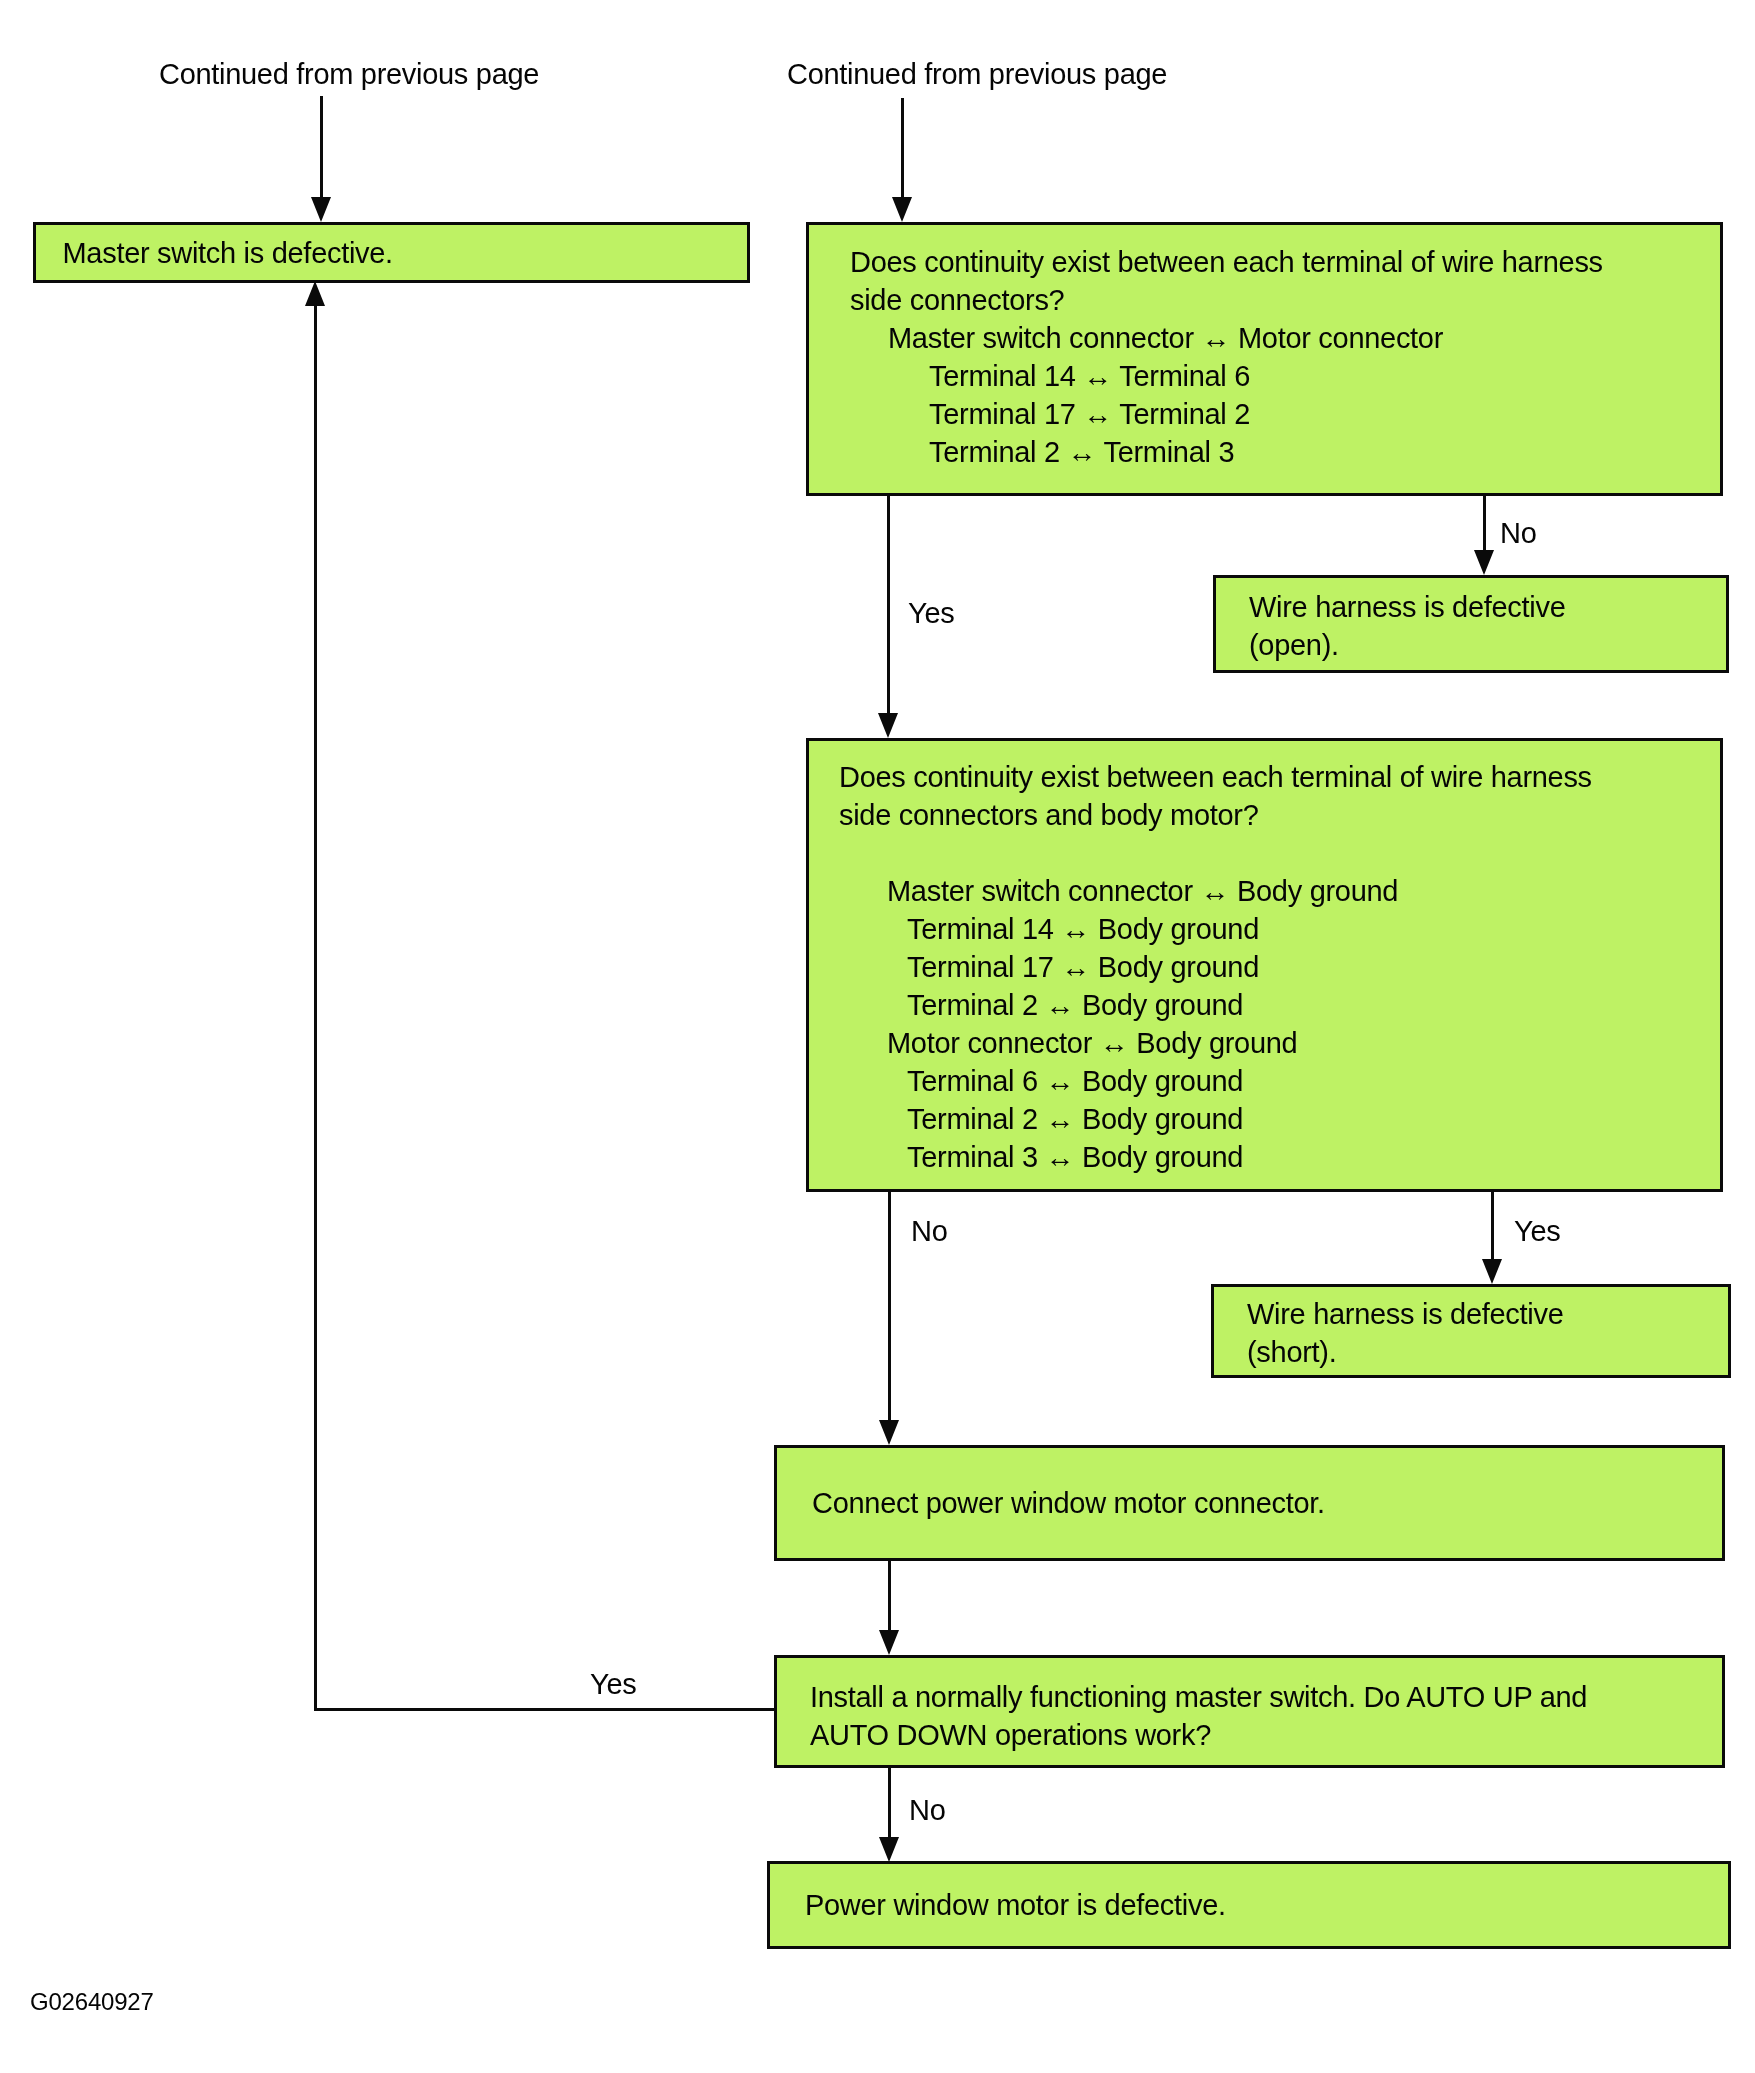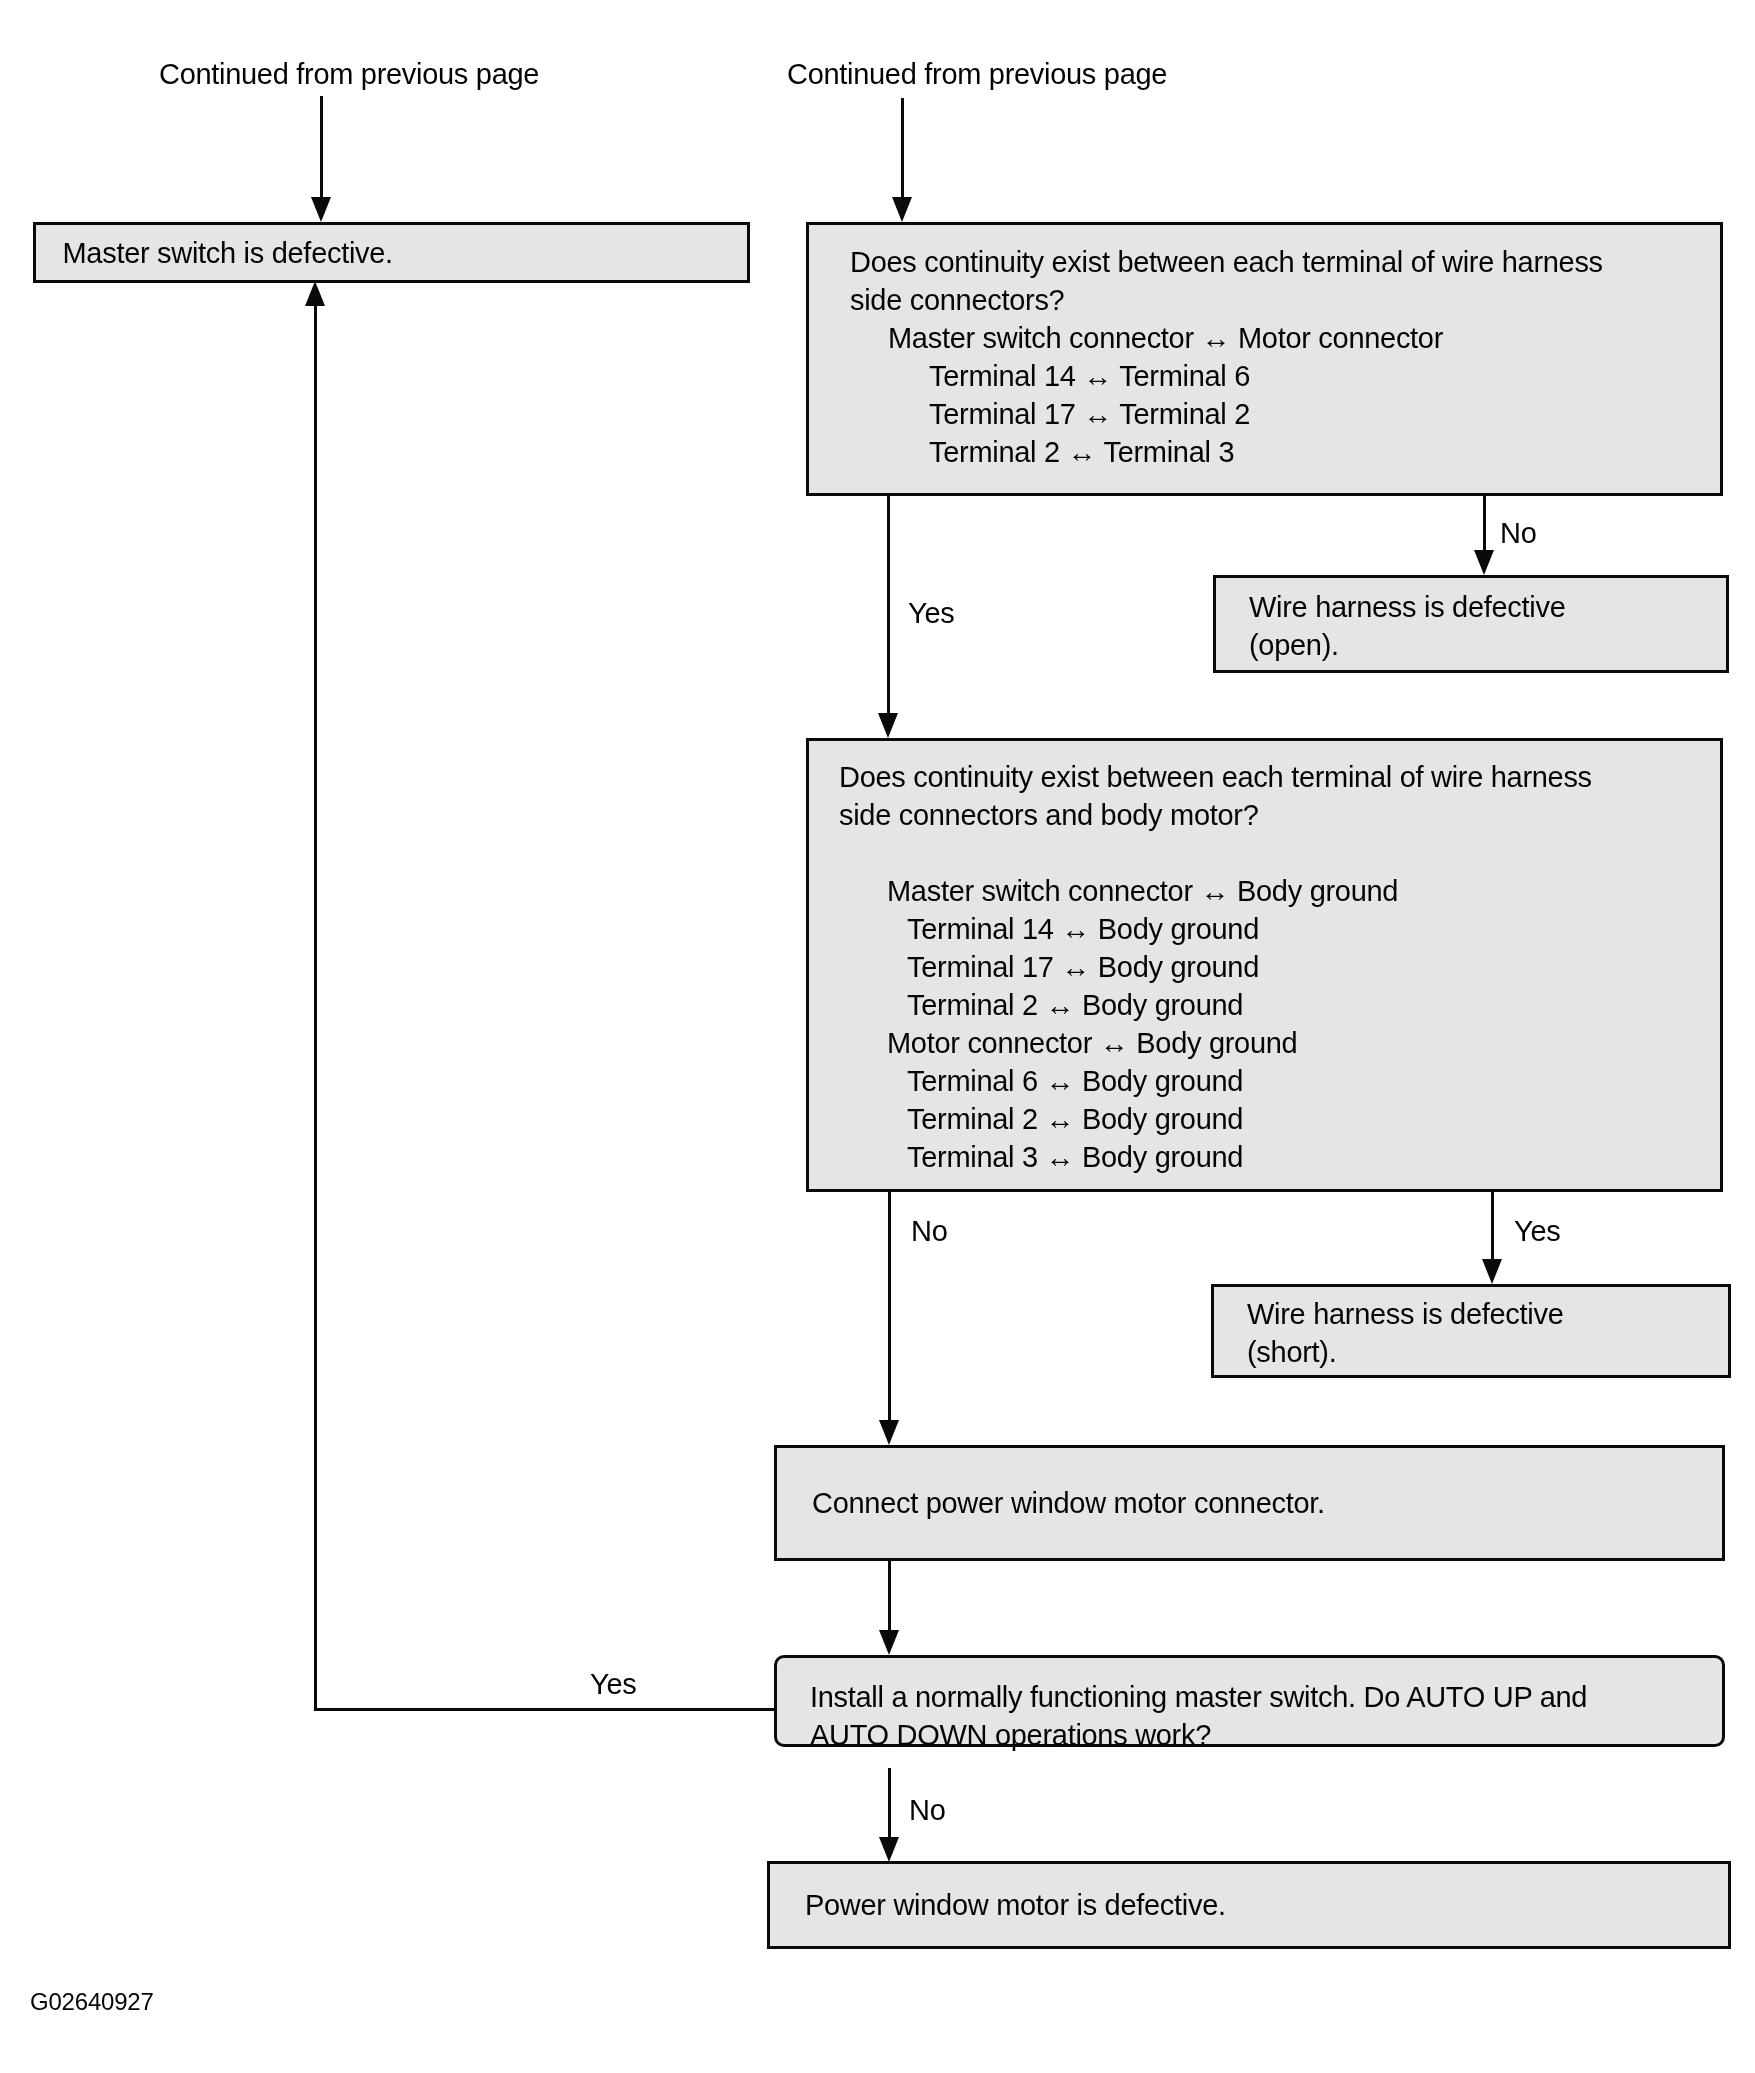--- a/index.html
+++ b/index.html
@@ -10,21 +10,21 @@
     height:2073px;
     background:#ffffff;
     font-family:"Liberation Sans", sans-serif;
     color:#050505;
     overflow:hidden;
   }
   .node{
     position:absolute;
     box-sizing:border-box;
     border:3.3px solid #0a0a0a;
-    background:#e5e5e5;
+    background:#bef264;
     font-size:29px;
     letter-spacing:-0.3px;
     line-height:38px;
   }
   .node.center-one{
     display:flex;
     align-items:center;
   }
   .line-row{
     min-height:38px;
@@ -133,21 +133,21 @@
     <div class="line-row">(short).</div>
   </div>
 
   <div class="node center-one" style="left:774px;top:1445px;width:951px;height:116px;padding-left:35px;">
     <div class="line-row">Connect power window motor connector.</div>
   </div>
 
   <div class="vline" style="left:888px;top:1561px;width:3.3px;height:69px;"></div>
   <div class="ah-down" style="left:879px;top:1630px;"></div>
 
-  <div class="node" style="left:774px;top:1655px;width:951px;height:92px;padding:20px 0 0 33px;border-radius:10px;">
+  <div class="node" style="left:774px;top:1655px;width:951px;height:113px;padding:20px 0 0 33px;">
     <div class="line-row">Install a normally functioning master switch. Do AUTO UP and</div>
     <div class="line-row">AUTO DOWN operations work?</div>
   </div>
 
   <div class="hline" style="left:314px;top:1708px;width:460px;height:3.3px;"></div>
   <div class="vline" style="left:314px;top:304px;width:3.3px;height:1407px;"></div>
   <div class="ah-up" style="left:305px;top:281px;"></div>
   <div class="lbl" style="left:590px;top:1668px;">Yes</div>
 
   <div class="vline" style="left:888px;top:1768px;width:3.3px;height:69px;"></div>

